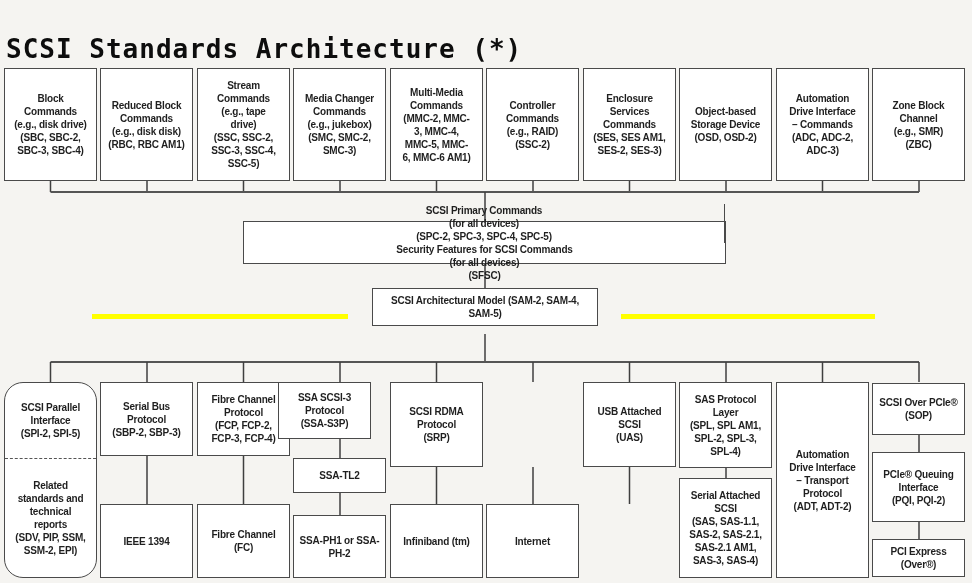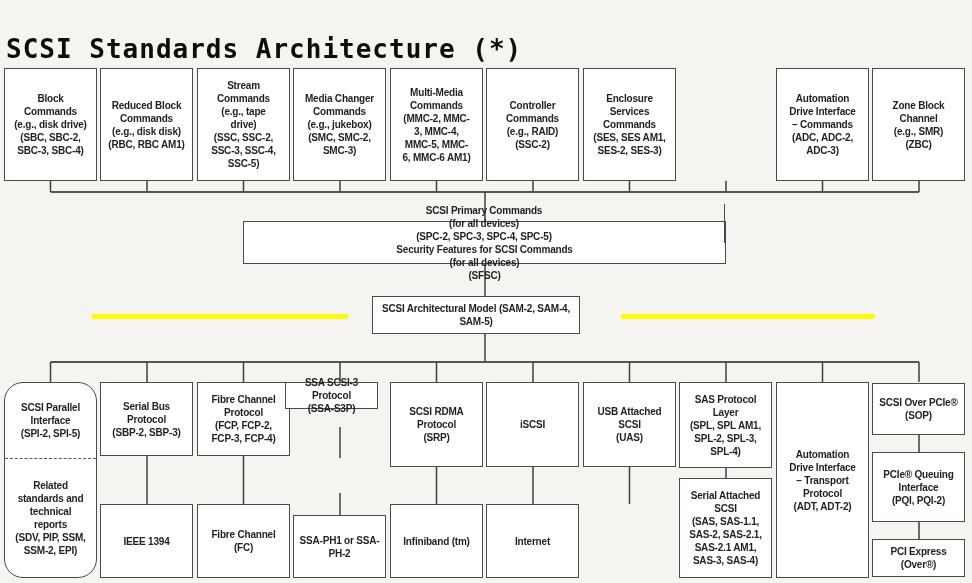--- a/index.html
+++ b/index.html
@@ -105,20 +105,23 @@
 6, MMC-6 AM1)</div>
   <div class="bx" style="left:486px;top:68px;width:93px;height:113px">Controller
 Commands
 (e.g., RAID)
 (SSC-2)</div>
   <div class="bx" style="left:583px;top:68px;width:93px;height:113px">Enclosure
 Services
 Commands
 (SES, SES AM1,
 SES-2, SES-3)</div>
+  <div class="bx" style="left:679px;top:68px;width:93px;height:113px">Object-based
+Storage Device
+(OSD, OSD-2)</div>
   <div class="bx" style="left:776px;top:68px;width:93px;height:113px">Automation
 Drive Interface
 – Commands
 (ADC, ADC-2,
 ADC-3)</div>
   <div class="bx" style="left:872px;top:68px;width:93px;height:113px">Zone Block
 Channel
 (e.g., SMR)
 (ZBC)</div>
 
@@ -126,21 +129,21 @@
     <div class="half first">SCSI Primary Commands
 (for all devices)
 (SPC-2, SPC-3, SPC-4, SPC-5)</div>
     <div class="half">Security Features for SCSI Commands
 (for all devices)
 (SFSC)</div>
   </div>
 
   <div class="ybar" style="left:92px;top:314px;width:256px"></div>
   <div class="ybar" style="left:621px;top:314px;width:254px"></div>
-  <div class="bx" style="left:372px;top:296px;width:208px;height:38px">SCSI Architectural Model (SAM-2, SAM-4,
+  <div class="bx" style="left:372px;top:288px;width:226px;height:38px">SCSI Architectural Model (SAM-2, SAM-4,
 SAM-5)</div>
 
   <div class="bx split-v" style="left:4px;top:382px;width:93px;height:196px">
     <div class="sec" style="height:76px">SCSI Parallel
 Interface
 (SPI-2, SPI-5)</div>
     <div class="sec second" style="height:120px">Related
 standards and
 technical
 reports
@@ -153,32 +156,32 @@
 (SBP-2, SBP-3)</div>
   <div class="bx" style="left:100px;top:504px;width:93px;height:74px">IEEE 1394</div>
 
   <div class="bx" style="left:197px;top:382px;width:93px;height:74px">Fibre Channel
 Protocol
 (FCP, FCP-2,
 FCP-3, FCP-4)</div>
   <div class="bx" style="left:197px;top:504px;width:93px;height:74px">Fibre Channel
 (FC)</div>
 
-  <div class="bx" style="left:285px;top:382px;width:93px;height:27px">SSA SCSI-3
+  <div class="bx" style="left:278px;top:382px;width:93px;height:57px">SSA SCSI-3
 Protocol
 (SSA-S3P)</div>
+  <div class="bx" style="left:293px;top:458px;width:93px;height:35px">SSA-TL2</div>
   <div class="bx" style="left:293px;top:515px;width:93px;height:63px">SSA-PH1 or SSA-
 PH-2</div>
 
   <div class="bx" style="left:390px;top:382px;width:93px;height:85px">SCSI RDMA
 Protocol
 (SRP)</div>
   <div class="bx" style="left:390px;top:504px;width:93px;height:74px">Infiniband (tm)</div>
 
-  <div class="bx" style="left:486px;top:382px;width:93px;height:85px">iSCSI</div>
   <div class="bx" style="left:486px;top:504px;width:93px;height:74px">Internet</div>
 
   <div class="bx" style="left:583px;top:382px;width:93px;height:85px">USB Attached
 SCSI
 (UAS)</div>
 
   <div class="bx" style="left:679px;top:382px;width:93px;height:86px">SAS Protocol
 Layer
 (SPL, SPL AM1,
 SPL-2, SPL-3,

